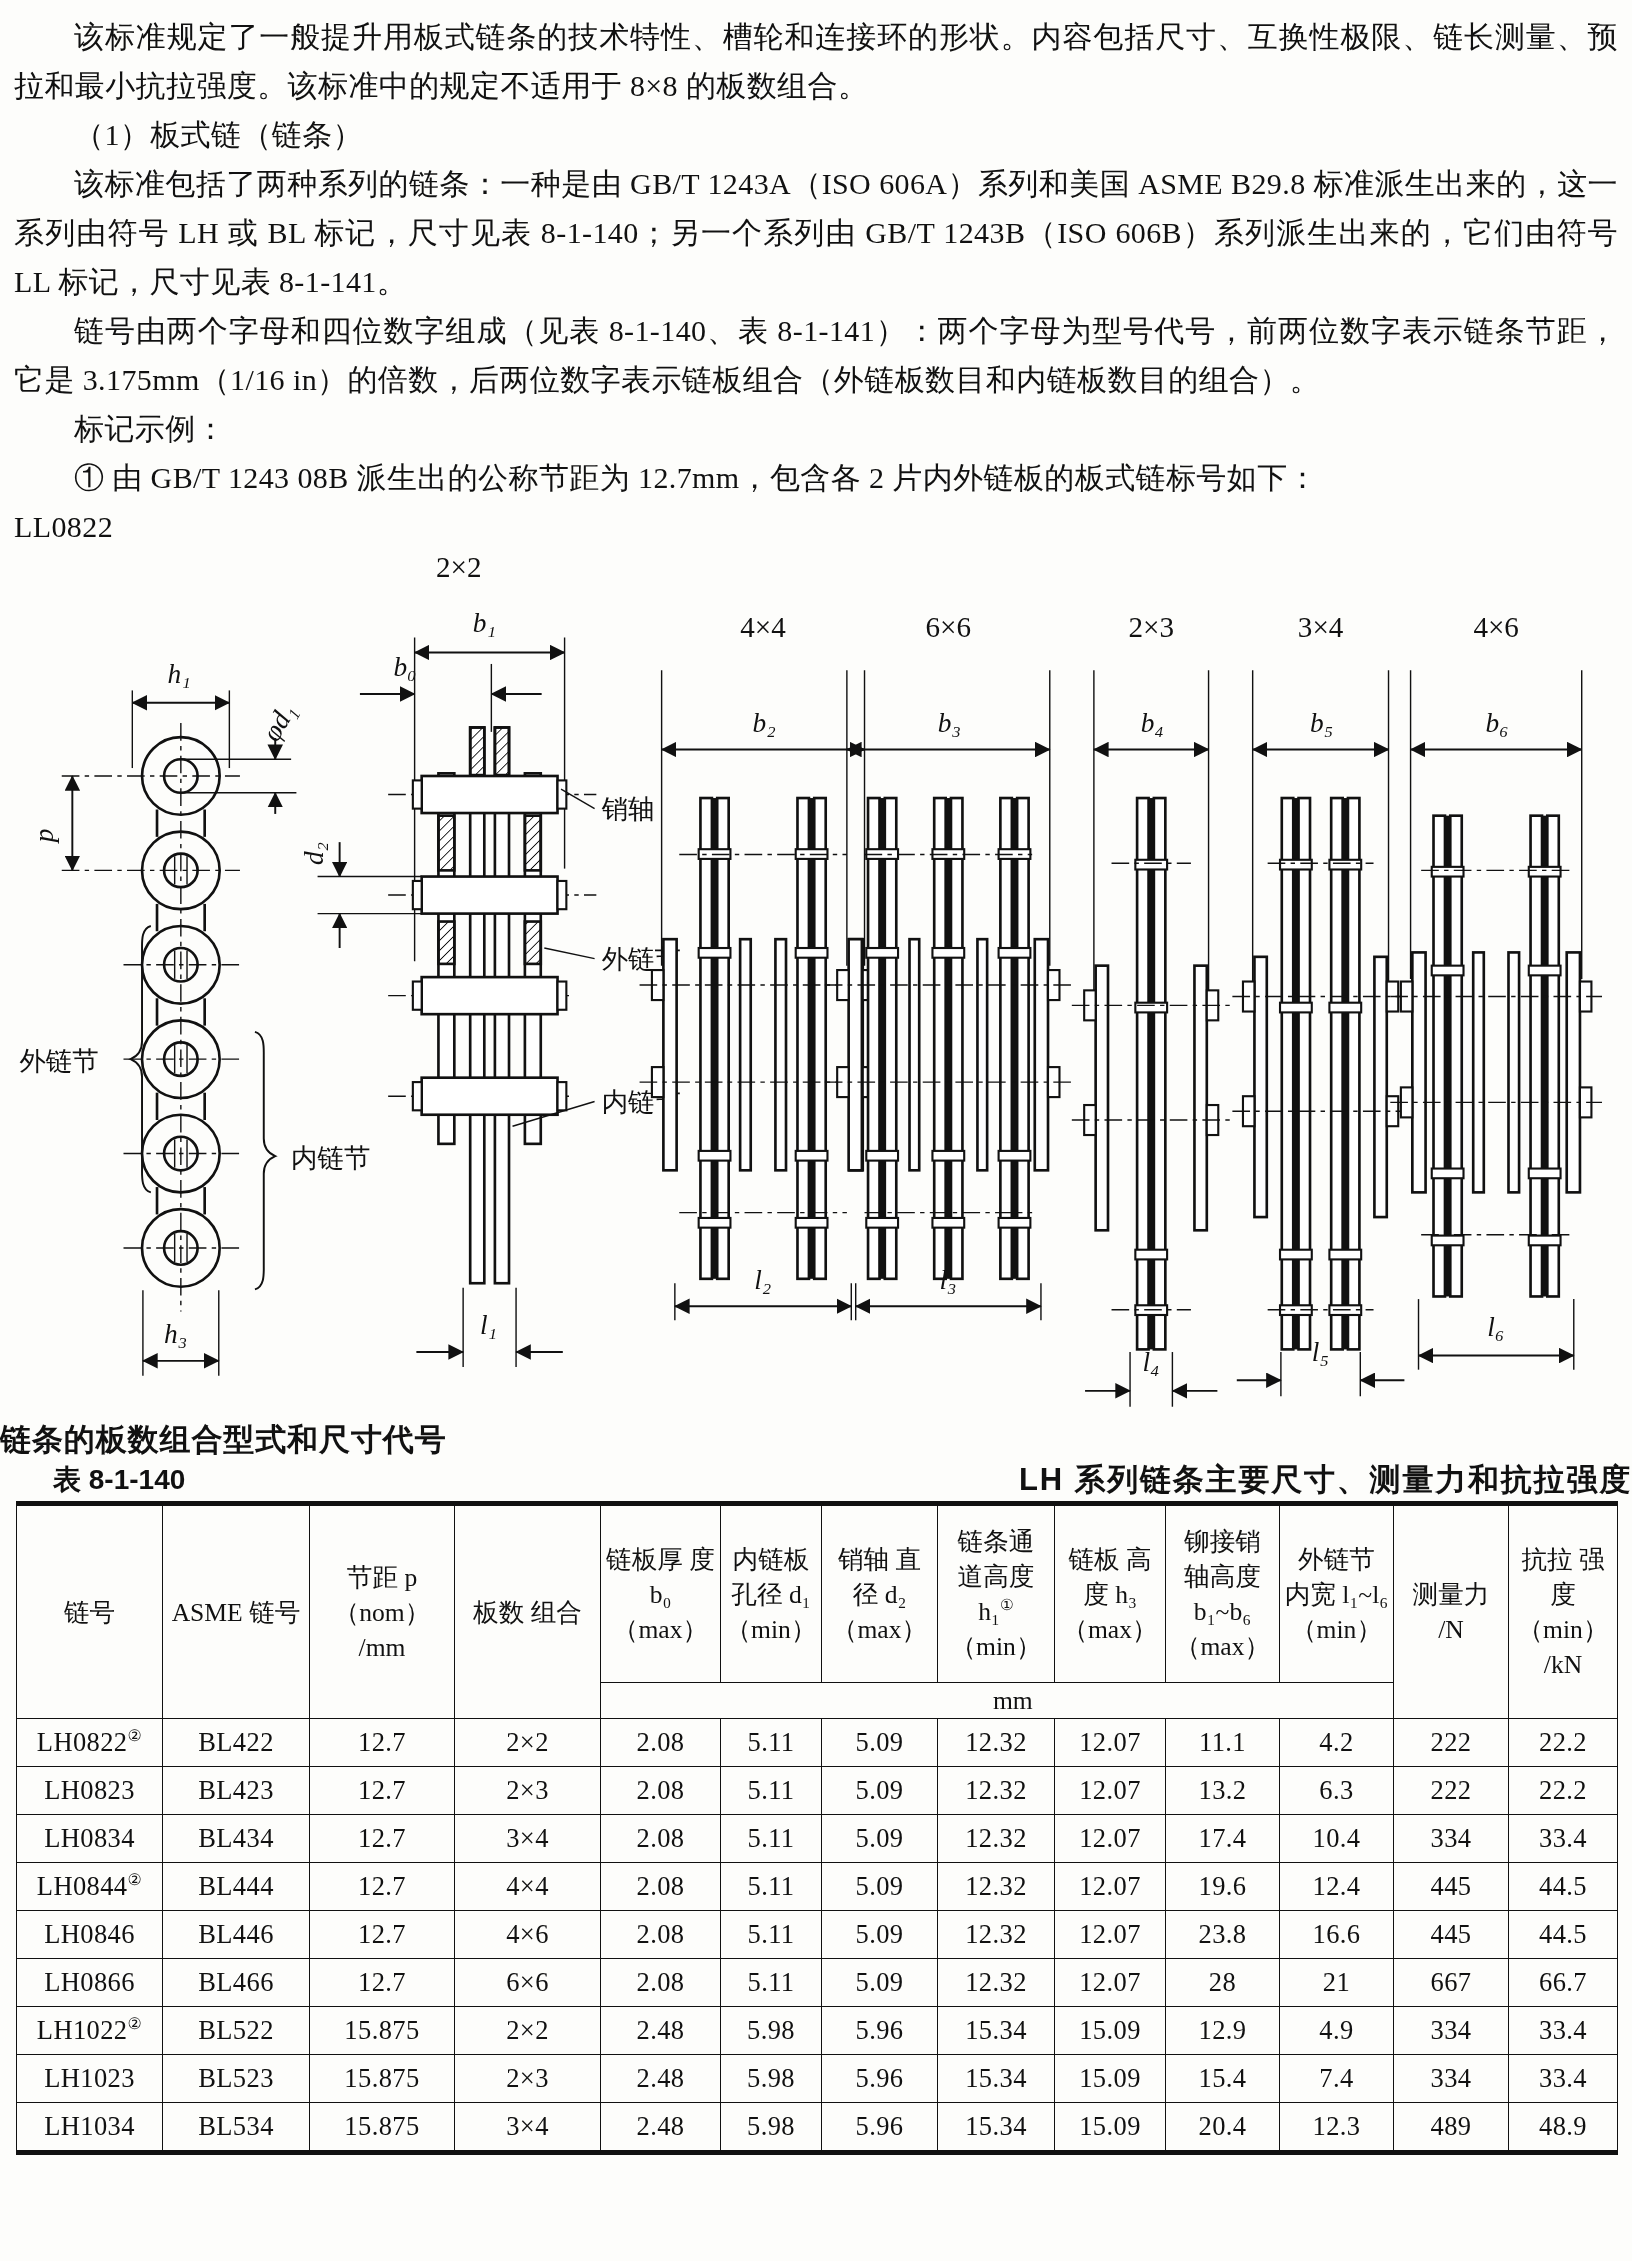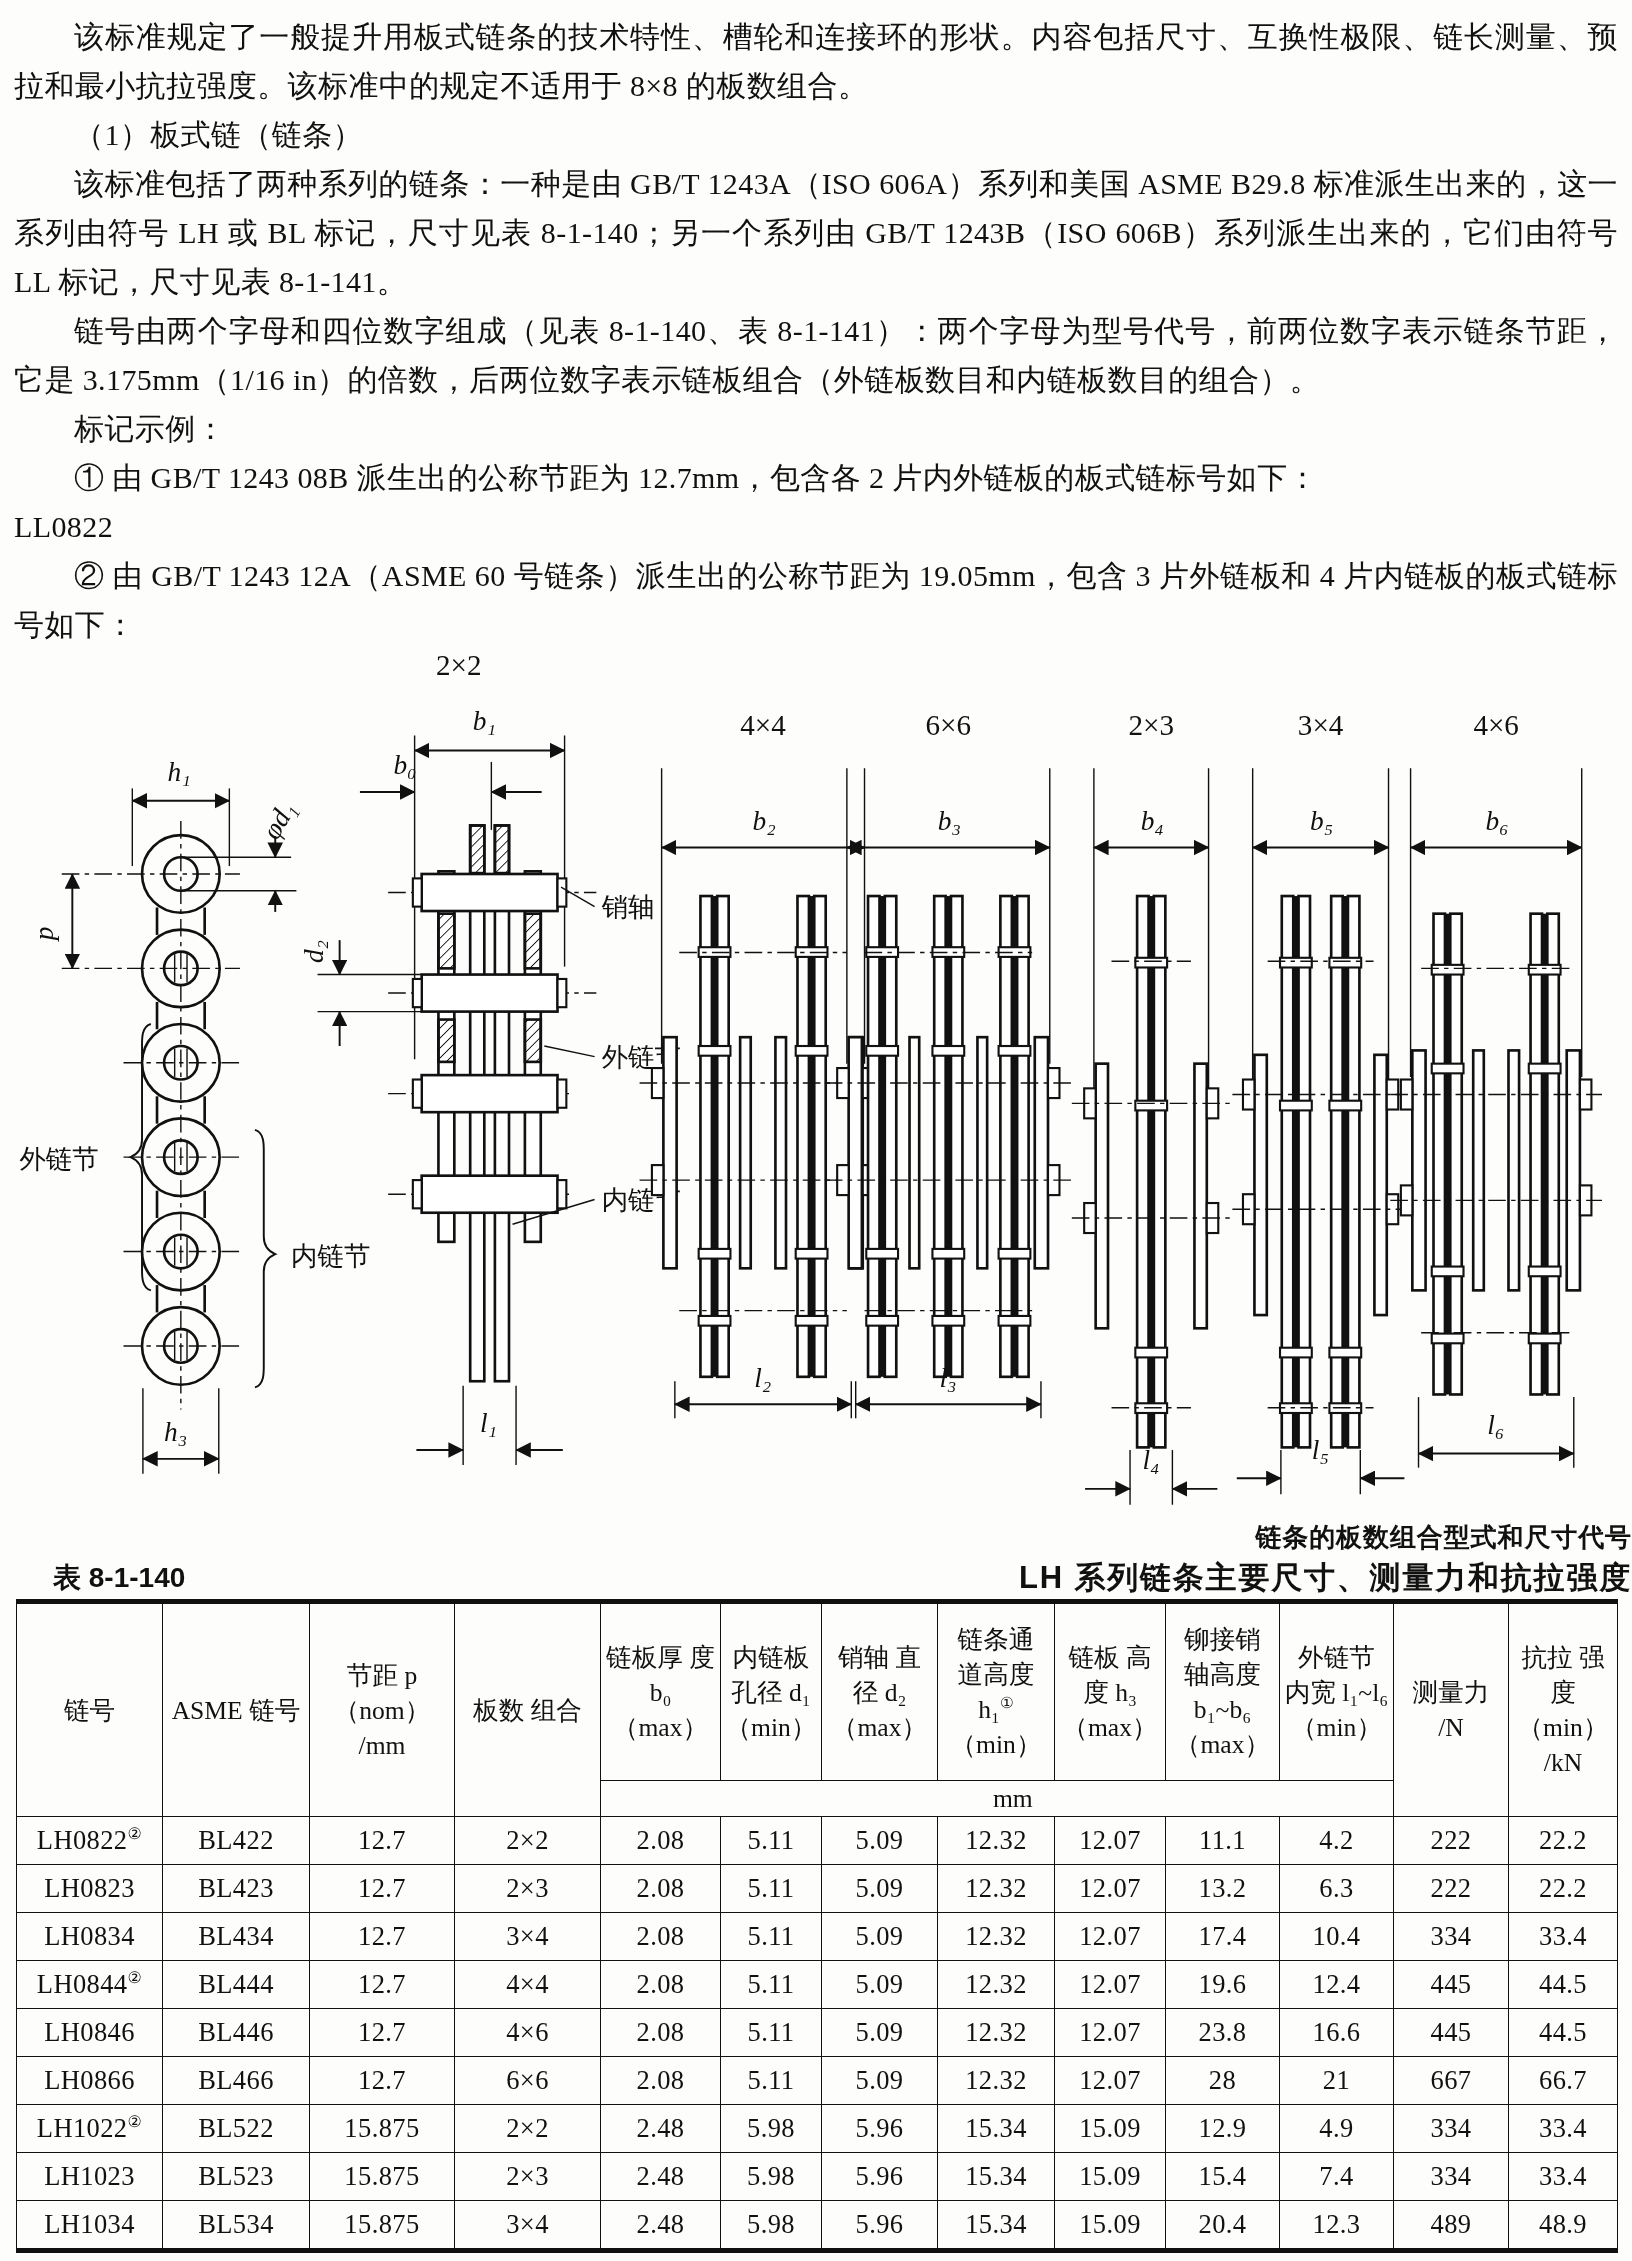--- a/index.html
+++ b/index.html
@@ -10,21 +10,21 @@
   }
   .text-block { padding:12.4px 14px 0 14px; }
   .text-block p {
     margin:0; font-size:30px; line-height:49px; text-align:justify;
     letter-spacing:0.4px;
   }
   .text-block p.indent { text-indent:2em; }
   .text-block p.center { text-align:left; text-indent:0; }
   svg.figure { display:block; }
   .fig-caption {
-    text-align:right; font-size:26px; height:39px; line-height:39px;
+    text-align:left; font-size:31px; height:39px; line-height:39px;
     font-family:"Liberation Sans","DejaVu Sans",sans-serif; font-weight:600;
     letter-spacing:0.9px;
   }
   .table-title-row {
     position:relative; height:42px; line-height:42px;
     font-family:"Liberation Sans","DejaVu Sans",sans-serif; font-weight:bold;
   }
   .table-number { position:absolute; left:53px; font-size:28px; }
   .table-main-title { text-align:right; font-size:31px; letter-spacing:1.8px; }
   table.dims {
@@ -61,21 +61,20 @@
 <body>
 
 <div class="text-block">
   <p class="indent">该标准规定了一般提升用板式链条的技术特性、槽轮和连接环的形状。内容包括尺寸、互换性极限、链长测量、预拉和最小抗拉强度。该标准中的规定不适用于 8×8 的板数组合。</p>
   <p class="indent">（1）板式链（链条）</p>
   <p class="indent">该标准包括了两种系列的链条：一种是由 GB/T 1243A（ISO 606A）系列和美国 ASME B29.8 标准派生出来的，这一系列由符号 LH 或 BL 标记，尺寸见表 8-1-140；另一个系列由 GB/T 1243B（ISO 606B）系列派生出来的，它们由符号 LL 标记，尺寸见表 8-1-141。</p>
   <p class="indent">链号由两个字母和四位数字组成（见表 8-1-140、表 8-1-141）：两个字母为型号代号，前两位数字表示链条节距，它是 3.175mm（1/16 in）的倍数，后两位数字表示链板组合（外链板数目和内链板数目的组合）。</p>
   <p class="indent">标记示例：</p>
   <p class="indent">① 由 GB/T 1243 08B 派生出的公称节距为 12.7mm，包含各 2 片内外链板的板式链标号如下：</p>
   <p class="center">LL0822</p>
-  <p class="indent">② 由 GB/T 1243 12A（ASME 60 号链条）派生出的公称节距为 19.05mm，包含 3 片外链板和 4 片内链板的板式链标号如下：</p>
 </div>
 
 <svg class="figure" width="1632" height="869" viewBox="0 0 1850 985" xmlns="http://www.w3.org/2000/svg">
   <defs>
     <marker id="ma" viewBox="0 0 10 10" refX="9.5" refY="5" markerWidth="8" markerHeight="8" orient="auto-start-reverse">
       <path d="M0,0 L10,5 L0,10 z" fill="#111"></path>
     </marker>
     <pattern id="hatch" patternUnits="userSpaceOnUse" width="8" height="8" patternTransform="rotate(45)">
       <line x1="0" y1="0" x2="0" y2="8" stroke="#111" stroke-width="2"></line>
     </pattern>

